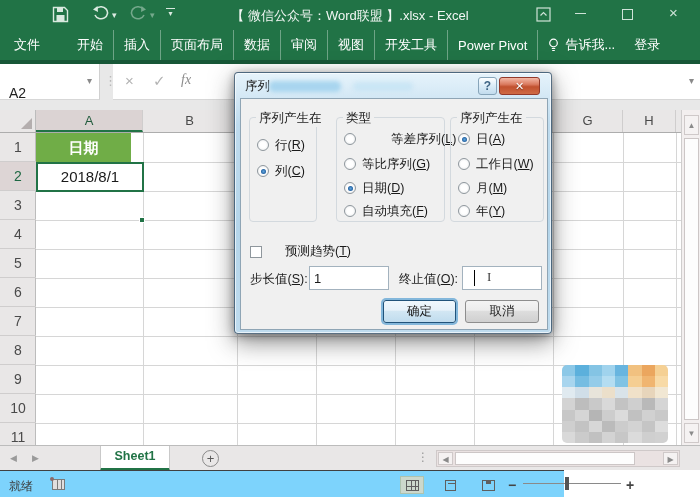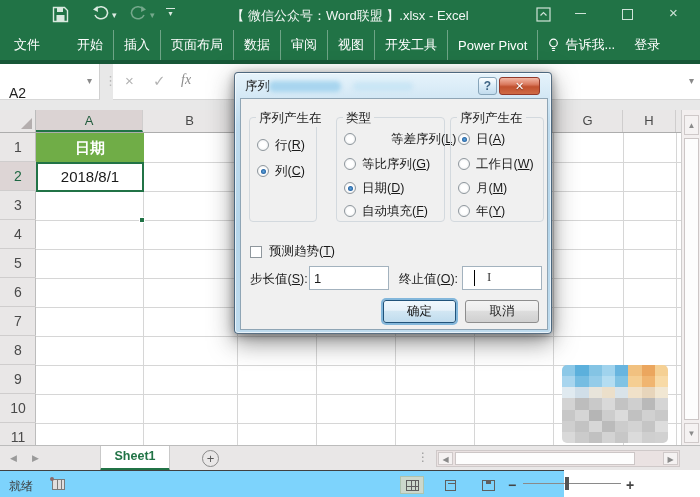--- a/index.html
+++ b/index.html
@@ -41,21 +41,21 @@
   .colhead { position:absolute; top:0; height:22px; text-align:center; font-size:13px; color:#4a4a4a; line-height:22px; border-right:1px solid #cfcdcd; }
   .colhead.sel { background:#dbd3d3; color:#225b3d; border-bottom:2px solid #217346; }
 
   
   #grid { left:0; top:133px; width:681px; height:312px; background:#fff; overflow:hidden; }
   #rowheaders { position:absolute; left:0; top:0; width:36px; height:312px; background:#e9e7e7; border-right:1px solid #bcbcbc; }
   .rowhead { position:absolute; left:0; width:36px; text-align:center; font-size:14px; color:#4a4a4a; border-bottom:1px solid #cfcdcd; }
   .rowhead.sel { background:#ddd5d5; color:#1e6843; }
   .gl-v { position:absolute; top:0; width:1px; height:312px; background:#d6d6d6; }
   .gl-h { position:absolute; left:36px; width:645px; height:1px; background:#d6d6d6; }
-  #cell-a1 { position:absolute; left:36px; top:0; width:108px; height:29px; background:#70ad47; color:#fff; font-weight:bold; font-size:15px; text-align:center; line-height:29px; }
+  #cell-a1 { position:absolute; left:36px; top:0; width:95px; height:29px; background:#70ad47; color:#fff; font-weight:bold; font-size:15px; text-align:center; line-height:29px; }
   #cell-a2 { position:absolute; left:36px; top:29px; width:108px; height:30px; border:2px solid #217346; background:#fff; color:#1a1a1a; font-size:15px; text-align:center; line-height:26px; }
   #fill-handle { position:absolute; left:139px; top:84px; width:6px; height:6px; background:#217346; border:1px solid #fff; }
   #watermark { position:absolute; left:562px; top:232px; width:106px; height:78px; display:grid; grid-template-rows:repeat(7,1fr); grid-template-columns:repeat(8,1fr); border-radius:5px; overflow:hidden; }
 
   
   #vscroll { left:681px; top:110px; width:19px; height:337px; background:#f3efef; border-left:1px solid #cfcdcd; }
   .sbtn { position:absolute; background:#f5f2f2; border:1px solid #cfc9c9; color:#8a8a8a; text-align:center; }
   #vs-up { left:2px; top:5px; width:15px; height:20px; font-size:8px; line-height:20px; }
   #vs-down { left:2px; top:313px; width:15px; height:20px; font-size:8px; line-height:20px; }
   #vs-thumb { position:absolute; left:2px; top:28px; width:15px; height:282px; background:#fdfdfd; border:1px solid #ccc6c6; }
@@ -94,21 +94,21 @@
   .redact { position:absolute; border-radius:5px; filter:blur(2px); }
   #dlg-help { position:absolute; left:243px; top:4px; width:19px; height:18px; border:1px solid #87a5ba; border-radius:3px; background:linear-gradient(#fdfeff,#dcedf8 45%,#c2dcee); color:#3f6585; font-size:12px; font-weight:bold; text-align:center; line-height:17px; }
   #dlg-close { position:absolute; left:264px; top:4px; width:41px; height:18px; border:1px solid #93392a; border-radius:3px; background:linear-gradient(#f3b8a6,#da7a5f 40%,#c1512f 55%,#cf6a44); color:#fff; font-size:11px; font-weight:bold; text-align:center; line-height:17px; text-shadow:0 1px 1px rgba(0,0,0,.4); }
   #dlg-content { position:absolute; left:5px; top:25px; width:308px; height:232px; background:#f0f0f0; border:1px solid #8fa5b5; }
   .grp { position:absolute; border:1px solid #d3d9de; border-radius:4px; height:105px; top:18px; }
   .grp-label { position:absolute; left:6px; top:-8px; background:#f0f0f0; padding:0 3px; font-size:12.5px; color:#1c1c1c; white-space:nowrap; }
   .radiorow { position:absolute; left:7px; height:14px; display:flex; align-items:center; gap:6px; white-space:nowrap; }
   .radio { width:12px; height:12px; border:1px solid #8f979d; border-radius:50%; background:radial-gradient(#ffffff 40%,#e4e6e8); flex:none; position:relative; }
   .radio.on::after { content:""; position:absolute; left:2.5px; top:2.5px; width:5px; height:5px; border-radius:50%; background:radial-gradient(#5ea1d8 10%,#1d5c9e 70%); }
   .radiolab, .cklab, .fldlab { font-size:12.5px; color:#1a1a1a; }
-  #dlg-check { position:absolute; left:9px; top:144px; display:flex; align-items:center; gap:7px; }
+  #dlg-check { position:absolute; left:9px; top:144px; display:flex; align-items:center; gap:23px; }
   #dlg-check .box { width:12px; height:12px; border:1px solid #8f979d; background:#fff; flex:none; }
   .fldlab { position:absolute; top:172px; }
   .fldinput { position:absolute; top:167px; width:80px; height:24px; border:1px solid #a3b2be; background:#fff; font-size:13px; color:#1a1a1a; padding:0 4px; outline:none; }
   #caret { position:absolute; left:233px; top:171px; width:1px; height:16px; background:#000; }
   #ibeam { position:absolute; left:246px; top:170px; font-size:13px; color:#3c3c3c; font-family:"Liberation Serif","DejaVu Serif",serif; }
   .dlgbtn { position:absolute; top:201px; height:23px; font-size:12.5px; color:#1a1a1a; text-align:center; line-height:21px; border-radius:3px; }
   #btn-ok { left:142px; width:73px; border:1px solid #21537a; background:linear-gradient(#f0f8fd,#e6f1f9 45%,#d3e7f3 46%,#c0dcee); box-shadow:0 0 0 2px #83b7db; }
   #btn-cancel { left:224px; width:74px; border:1px solid #8e8e8e; background:linear-gradient(#f4f4f4,#ececec 45%,#dedede 46%,#d0d0d0); }
   u { text-decoration:underline; }
 </style>

